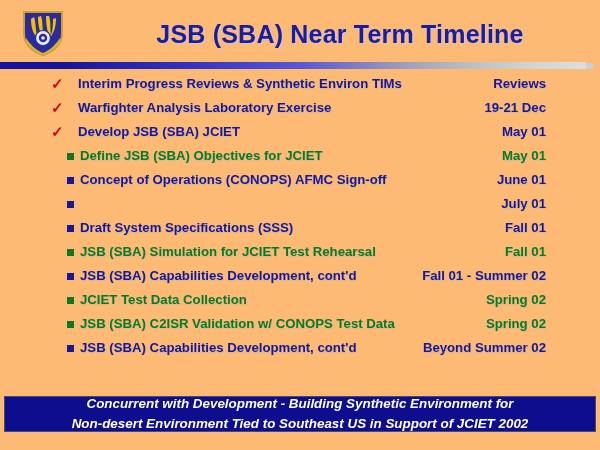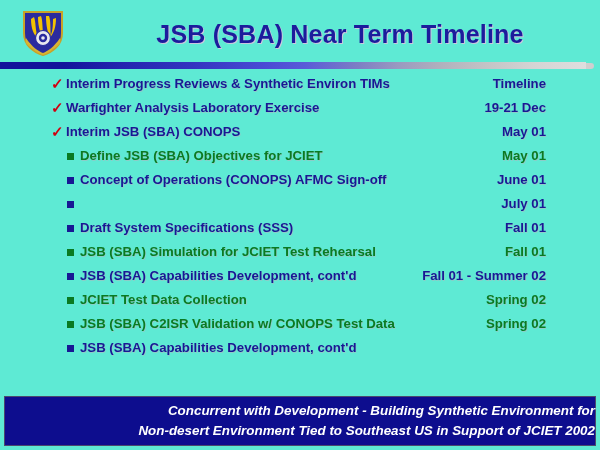--- a/index.html
+++ b/index.html
@@ -11,21 +11,21 @@
     height: 450px;
     background: #f4f4f4;
     font-family: "Liberation Sans", sans-serif;
     overflow: hidden;
     position: relative;
   }
   #slide {
     position: relative;
     width: 600px;
     height: 450px;
-    background: #5eead4;
+    background: #fdba74;
   }
 
   
   #header {
     position: absolute;
     left: 0; top: 0;
     width: 600px;
     height: 62px;
   }
   #logo {
@@ -120,21 +120,21 @@
   }
   .label {
     position: absolute;
     top: 0;
     height: 24px;
     line-height: 24px;
     font-size: 13.2px;
     font-weight: bold;
     text-shadow: 0.7px 0.7px 0 rgba(180,180,190,0.55);
   }
-  .label.check-label { left: 66px; }
+  .label.check-label { left: 78px; }
   .label.sq-label    { left: 80px; }
   .date {
     position: absolute;
     top: 0;
     right: 54px;
     height: 24px;
     line-height: 24px;
     font-size: 13.2px;
     font-weight: bold;
     text-align: right;
@@ -144,27 +144,27 @@
   .green { color: #0a7a22; }
   .sq.navy-bg  { background: #181894; }
   .sq.green-bg { background: #0a7a22; }
 
   
   #footer {
     position: absolute;
     left: 4px;
     top: 396px;
     width: 592px;
-    height: 50px;
+    height: 36px;
     background: #0d0d8e;
     border: 1px solid #4a4a6e;
     box-sizing: border-box;
     display: flex;
     flex-direction: column;
-    align-items: flex-end;
+    align-items: center;
     justify-content: center;
   }
   .footer-line {
     color: #ffffff;
     font-size: 13.4px;
     font-weight: bold;
     font-style: italic;
     line-height: 20px;
     white-space: nowrap;
     text-align: center;
@@ -199,32 +199,32 @@
   </div>
 
   <div id="rule"></div>
   <div id="rule-cap"></div>
 
   <div id="list">
 
     <div class="row">
       <span class="marker check">✓</span>
       <span class="label check-label navy">Interim Progress Reviews &amp; Synthetic Environ TIMs</span>
-      <span class="date navy">Timeline</span>
+      <span class="date navy">Reviews</span>
     </div>
 
     <div class="row">
       <span class="marker check">✓</span>
       <span class="label check-label navy">Warfighter Analysis Laboratory Exercise</span>
       <span class="date navy">19-21 Dec</span>
     </div>
 
     <div class="row">
       <span class="marker check">✓</span>
-      <span class="label check-label navy">Interim JSB (SBA) CONOPS</span>
+      <span class="label check-label navy">Develop JSB (SBA) JCIET</span>
       <span class="date navy">May 01</span>
     </div>
 
     <div class="row">
       <span class="sq green-bg"></span>
       <span class="label sq-label green">Define JSB (SBA) Objectives for JCIET</span>
       <span class="date green">May 01</span>
     </div>
 
     <div class="row">
@@ -265,20 +265,21 @@
 
     <div class="row">
       <span class="sq green-bg"></span>
       <span class="label sq-label green">JSB (SBA) C2ISR Validation w/ CONOPS Test Data</span>
       <span class="date green">Spring 02</span>
     </div>
 
     <div class="row">
       <span class="sq navy-bg"></span>
       <span class="label sq-label navy">JSB (SBA) Capabilities Development, cont'd</span>
+      <span class="date navy">Beyond Summer 02</span>
     </div>
 
   </div>
 
   <div id="footer">
     <div class="footer-line">Concurrent with Development  -  Building Synthetic Environment for</div>
     <div class="footer-line">Non-desert Environment Tied to Southeast US in Support of JCIET 2002</div>
   </div>
 
 </div>

